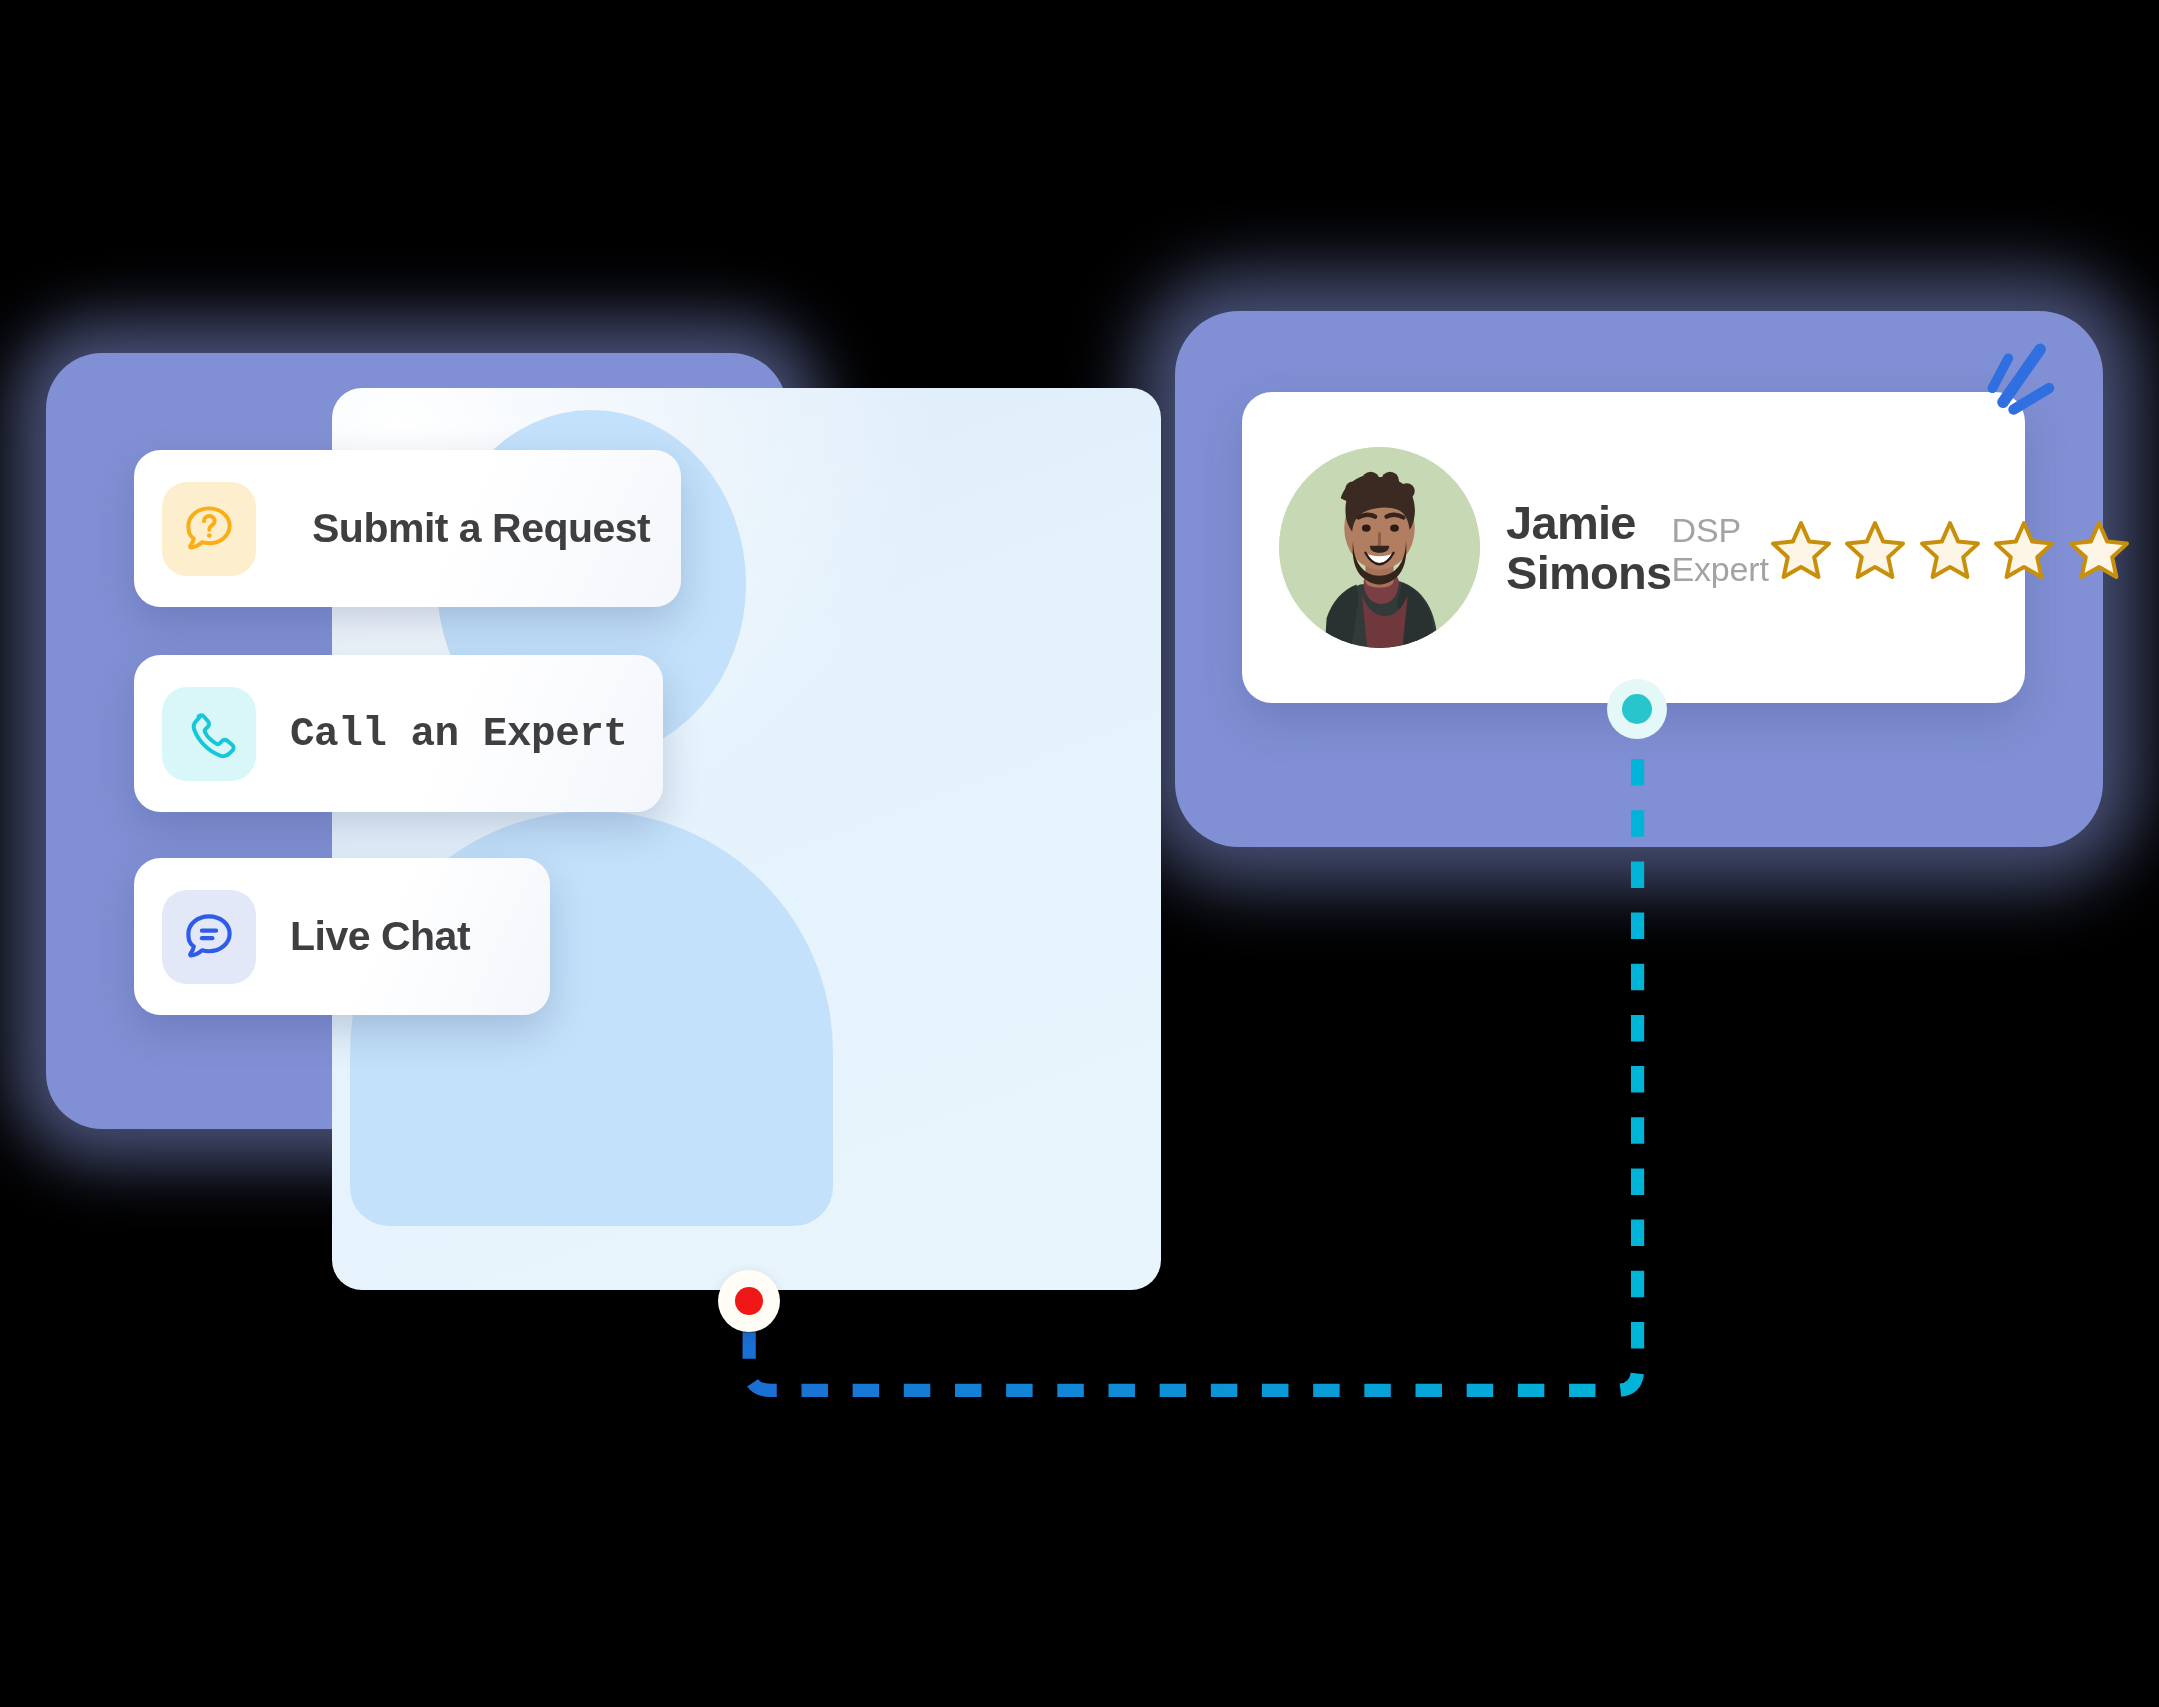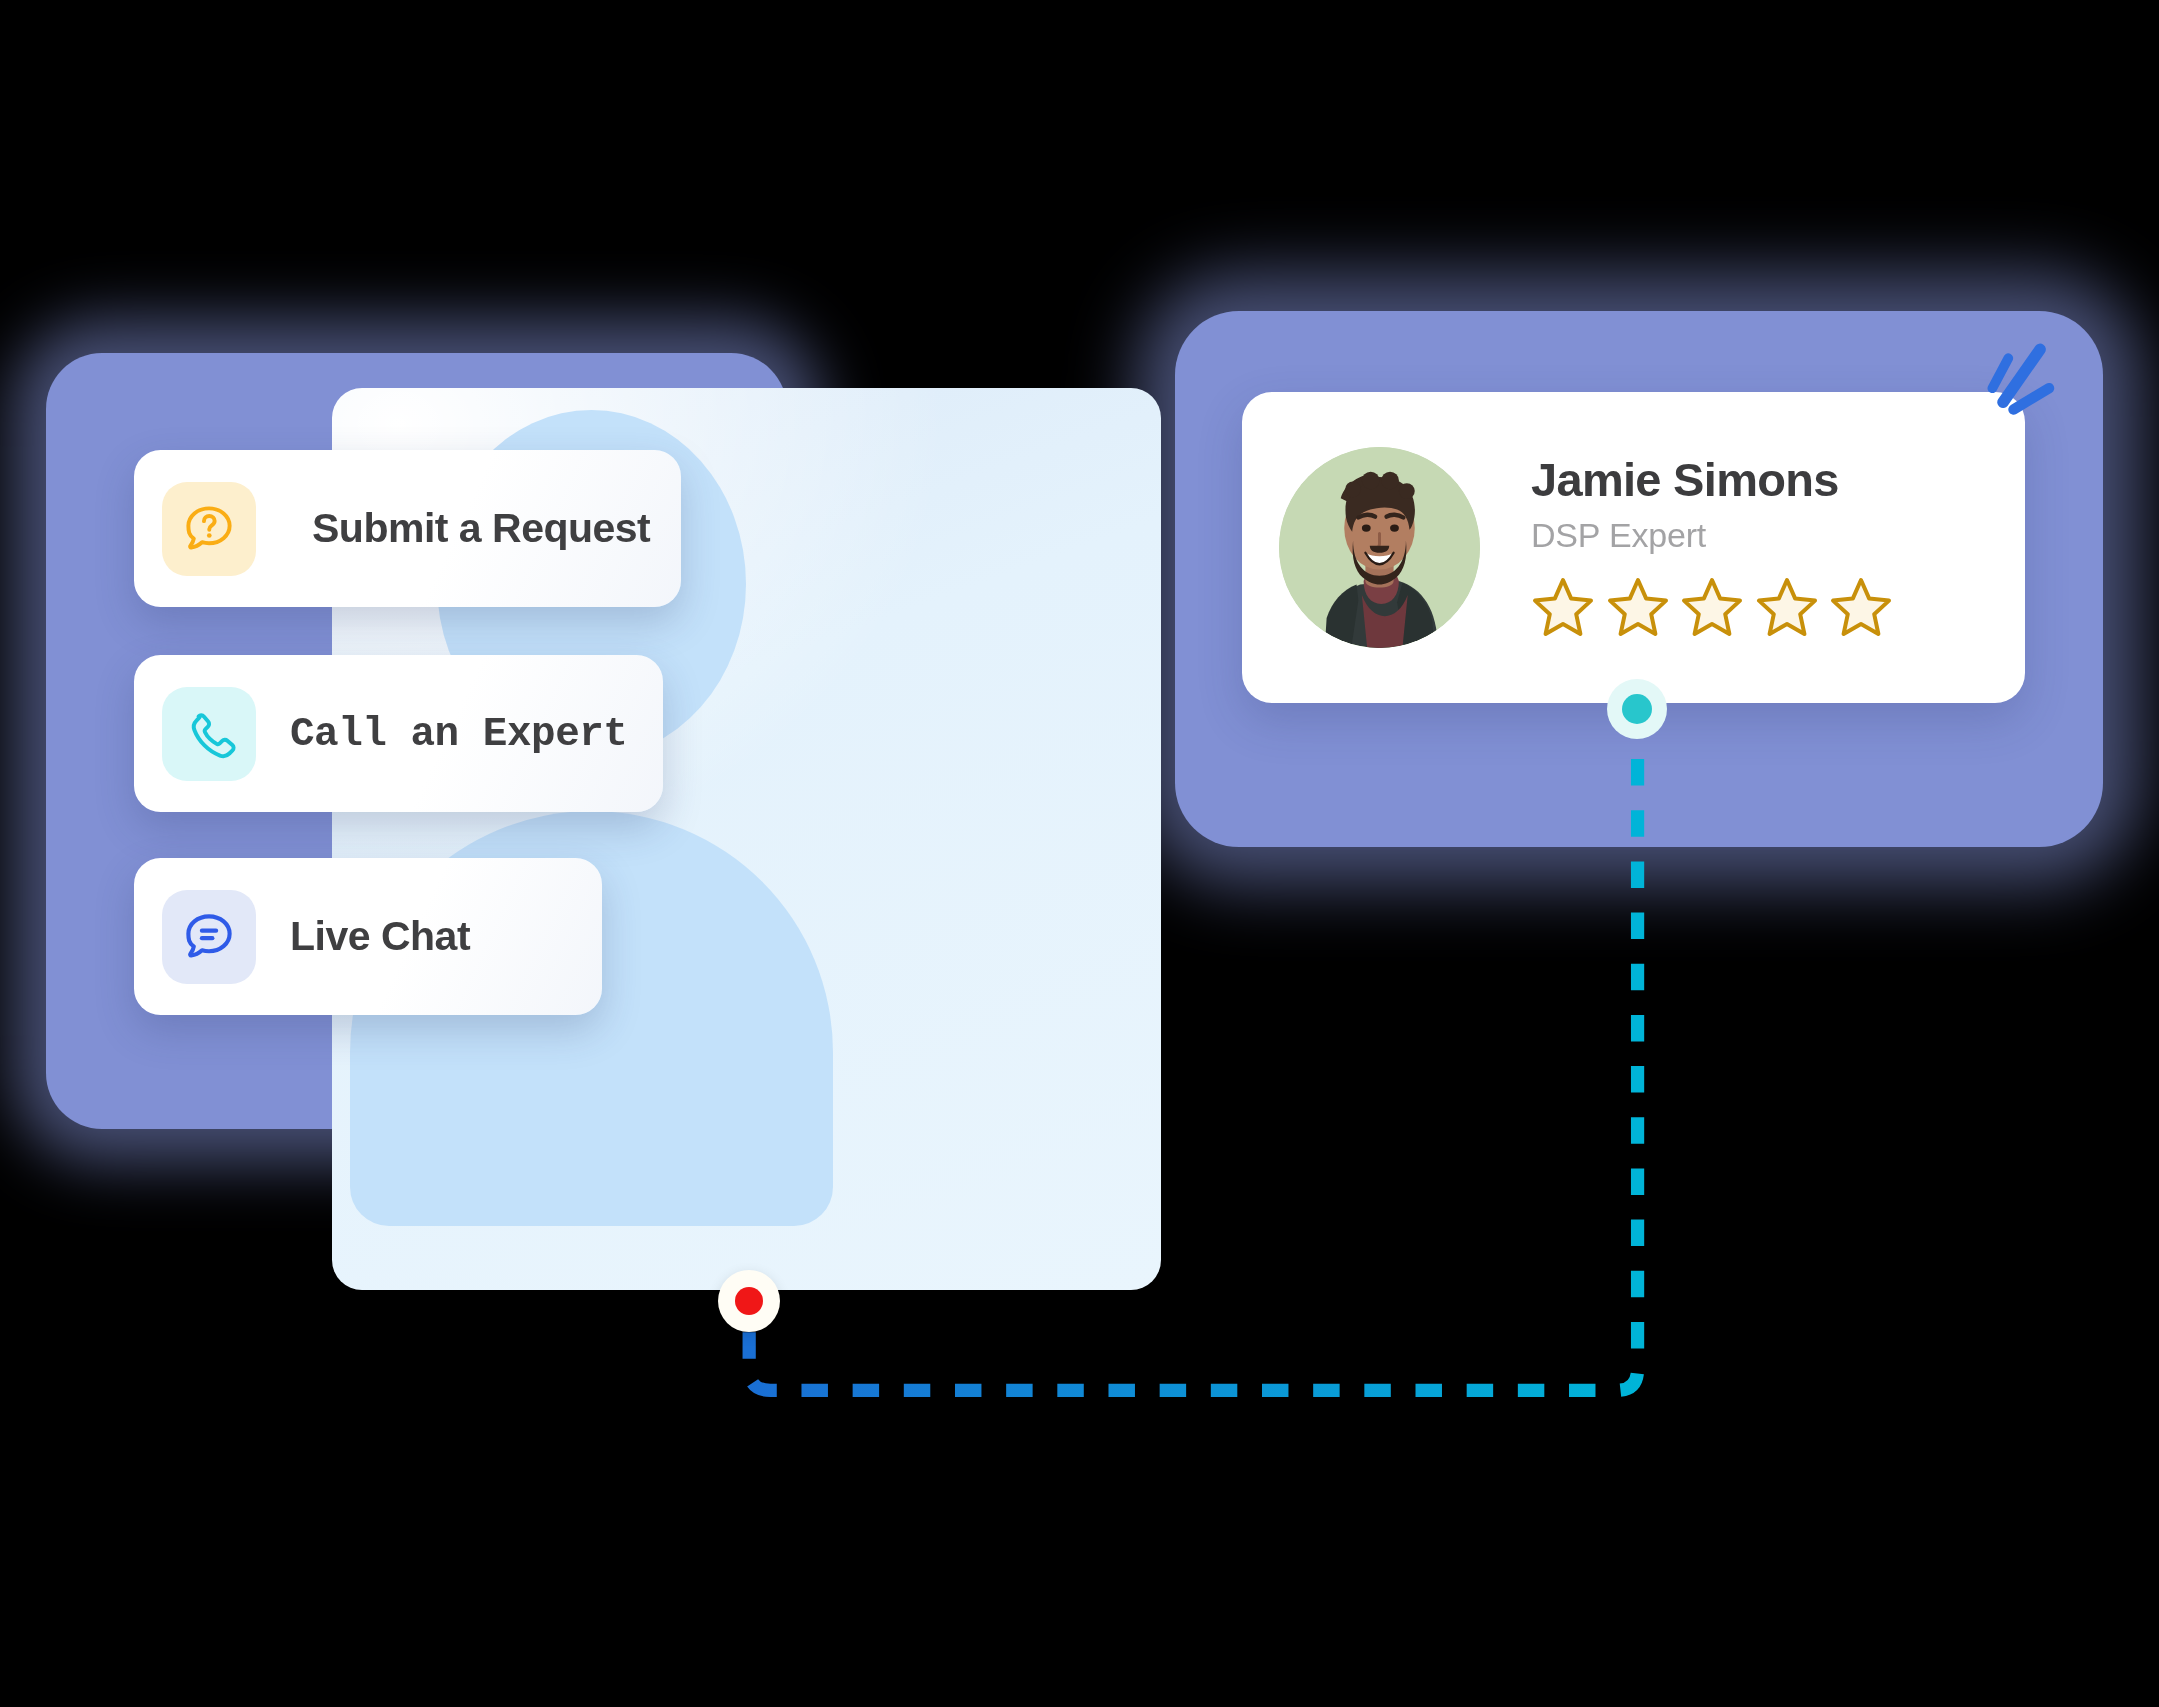--- a/index.html
+++ b/index.html
@@ -85,21 +85,21 @@
     display: flex;
     align-items: center;
     border-radius: 26.5px;
     background: linear-gradient(115deg, #FFFFFF 0%, #FFFFFF 58%, #F3F6FB 100%);
     box-shadow: 0 16px 39px rgba(46,58,110,0.22);
     padding: 0 39px 0 28px;
     box-sizing: border-box;
   }
   #card-0 { left: 134px; top: 450px;  width: 547px; height: 157px; gap: 22px; }
   #card-1 { left: 134px; top: 655px;  width: 529px; height: 157px; font-family: Liberation Mono, monospace; }
-  #card-2 { left: 134px; top: 858px;  width: 468px; height: 157px; }
+  #card-2 { left: 134px; top: 858px;  width: 416px; height: 157px; }
 
   .action-icon-wrap {
     width: 94px;
     height: 94px;
     border-radius: 25px;
     display: flex;
     align-items: center;
     justify-content: center;
     flex: 0 0 auto;
   }
@@ -132,23 +132,23 @@
     width: 201px;
     height: 201px;
     border-radius: 50%;
     background: #C6D9B4;
     flex: 0 0 auto;
     overflow: hidden;
     position: relative;
   }
 
   .expert-info {
-    margin-left: 51px;
-    display: flex;
-    flex-direction: column;
+    margin-left: 26px;
+    display: flex;
+    flex-direction: row;
     justify-content: flex-end;
   }
   #expert-name {
     font-size: 47px;
     font-weight: bold;
     color: #3C3C3E;
     letter-spacing: -0.7px;
     line-height: 1.05;
   }
   #expert-role {

